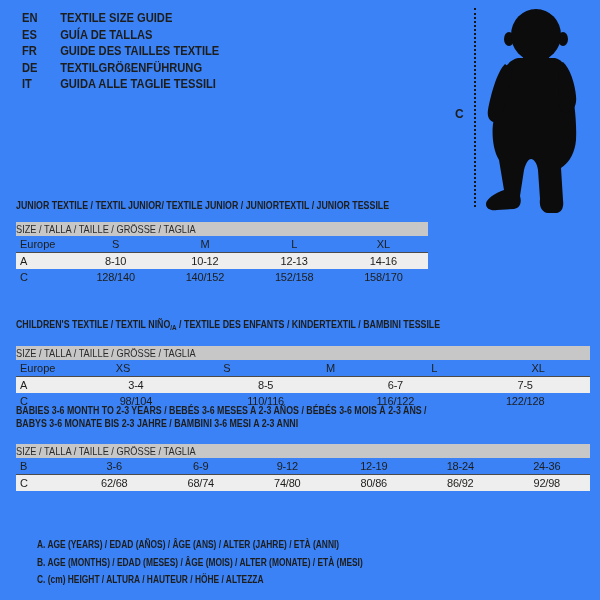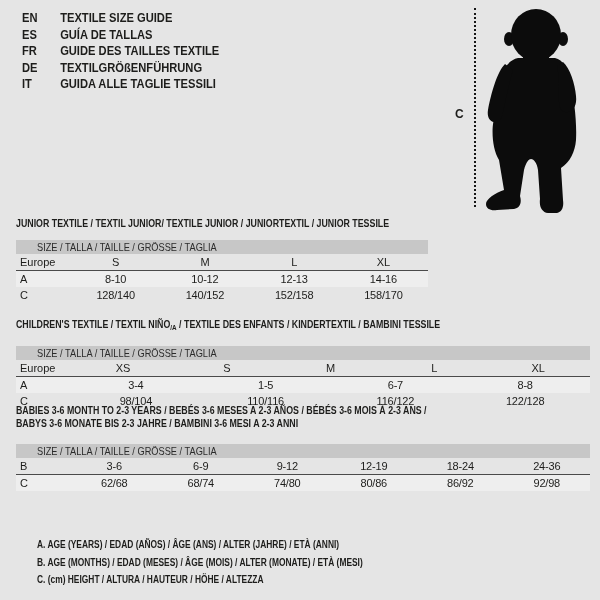--- a/index.html
+++ b/index.html
@@ -1,47 +1,47 @@
 <!DOCTYPE html>
 <html><head>
 <meta charset="utf-8">
 <style>
   html,body { margin:0; padding:0; background:#ffffff; }
   .canvas {
-    position:relative; width:600px; height:600px; background:#e5e5e5;
+    position:relative; width:600px; height:600px; background:#3b82f6;
     font-family:"Liberation Sans", sans-serif; color:#1d1d1b; overflow:hidden;
   }
 
   
   .lang-block { position:absolute; left:22px; top:10px; }
   .lang-row { display:flex; font-weight:bold; font-size:12px; line-height:16.5px;
               transform:scaleX(0.93); transform-origin:0 0; white-space:nowrap; }
   .lang-code { width:41px; }
 
   
   .height-line { position:absolute; left:474px; top:8px; height:199px; width:0;
                  border-left:2px dotted #161616; }
   .height-label { position:absolute; left:455px; top:107px; font-weight:bold; font-size:12px; }
   .baby-svg { position:absolute; left:483px; top:2px; }
 
   
   .section { position:absolute; left:16px; }
-  #sec1 { top:217px; width:412px; }
+  #sec1 { top:199px; width:412px; }
   #sec2 { top:318px; width:574px; }
   #sec3 { top:404px; width:574px; }
 
   .tbl-title { font-size:10.5px; font-weight:bold; line-height:13px; white-space:nowrap;
                transform:scaleX(0.84); transform-origin:0 0; }
   .tbl-title .sub { font-size:7.5px; vertical-align:-2px; }
 
   #sec1 .size-table { margin-top:10px; }
   #sec2 .size-table { margin-top:12px; }
   #sec3 .size-table { margin-top:14px; }
 
-  .size-bar { height:14px; background:#c7c7c7; line-height:14px; padding-left:21px;
+  .size-bar { height:14px; background:#c7c7c7; line-height:14px; padding-left:0;
               font-size:10.5px; color:#2b2b2b; overflow:hidden; }
   .size-bar span { display:inline-block; transform:scaleX(0.88); transform-origin:0 0;
                    white-space:nowrap; }
 
   .trow { display:flex; height:16px; line-height:16px; font-size:11px; }
   .trow.bordered { height:17px; line-height:16px; border-bottom:1px solid #4a4a4a;
                    box-sizing:border-box; }
   .trow .rlabel { width:55px; padding-left:4px; box-sizing:border-box; }
   .trow .cell { flex:1; text-align:center; letter-spacing:-0.2px; }
   .trow.alt { background:#eeeeee; }
@@ -156,23 +156,23 @@
         <span class="rlabel">Europe</span>
         <span class="cell">XS</span>
         <span class="cell">S</span>
         <span class="cell">M</span>
         <span class="cell">L</span>
         <span class="cell">XL</span>
       </div>
       <div class="trow alt">
         <span class="rlabel">A</span>
         <span class="cell">3-4</span>
-        <span class="cell">1-5</span>
+        <span class="cell">8-5</span>
         <span class="cell">6-7</span>
-        <span class="cell">8-8</span>
+        <span class="cell">7-5</span>
       </div>
       <div class="trow">
         <span class="rlabel">C</span>
         <span class="cell">98/104</span>
         <span class="cell">110/116</span>
         <span class="cell">116/122</span>
         <span class="cell">122/128</span>
       </div>
     </div>
   </div>

